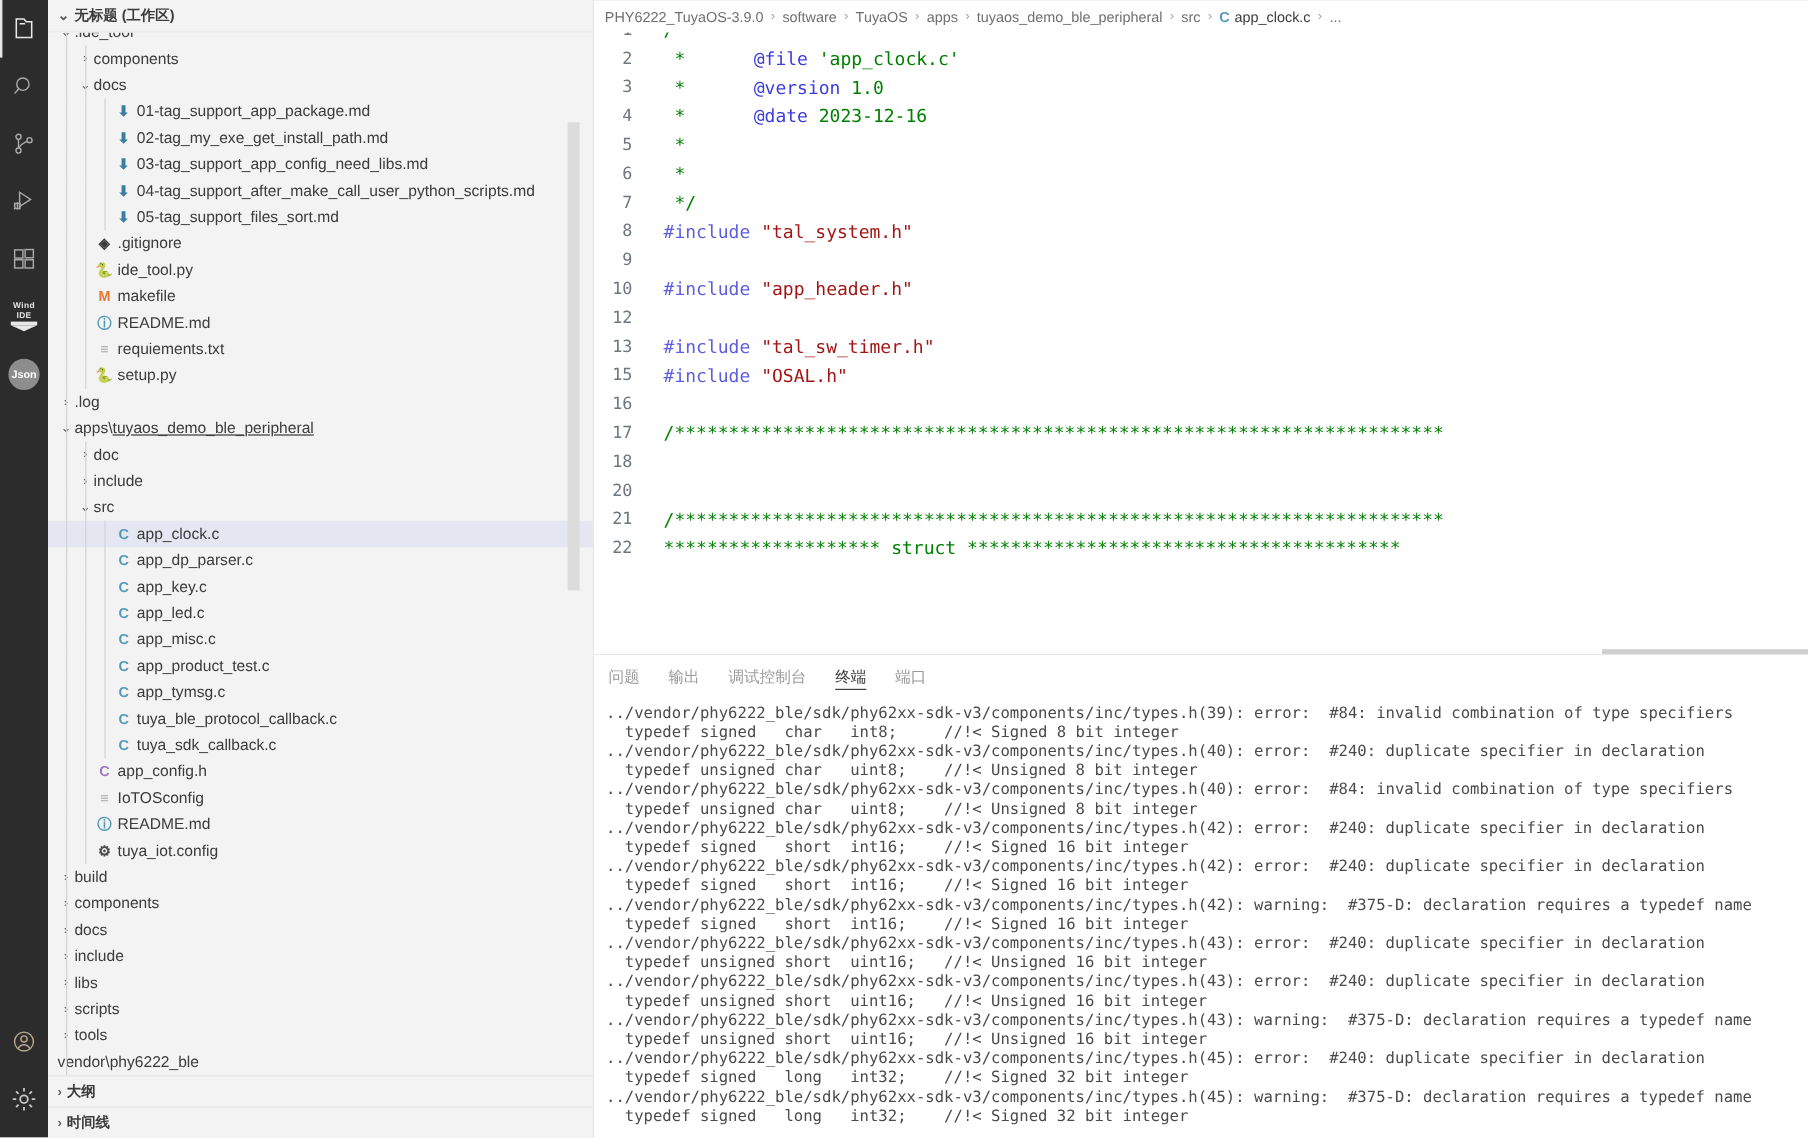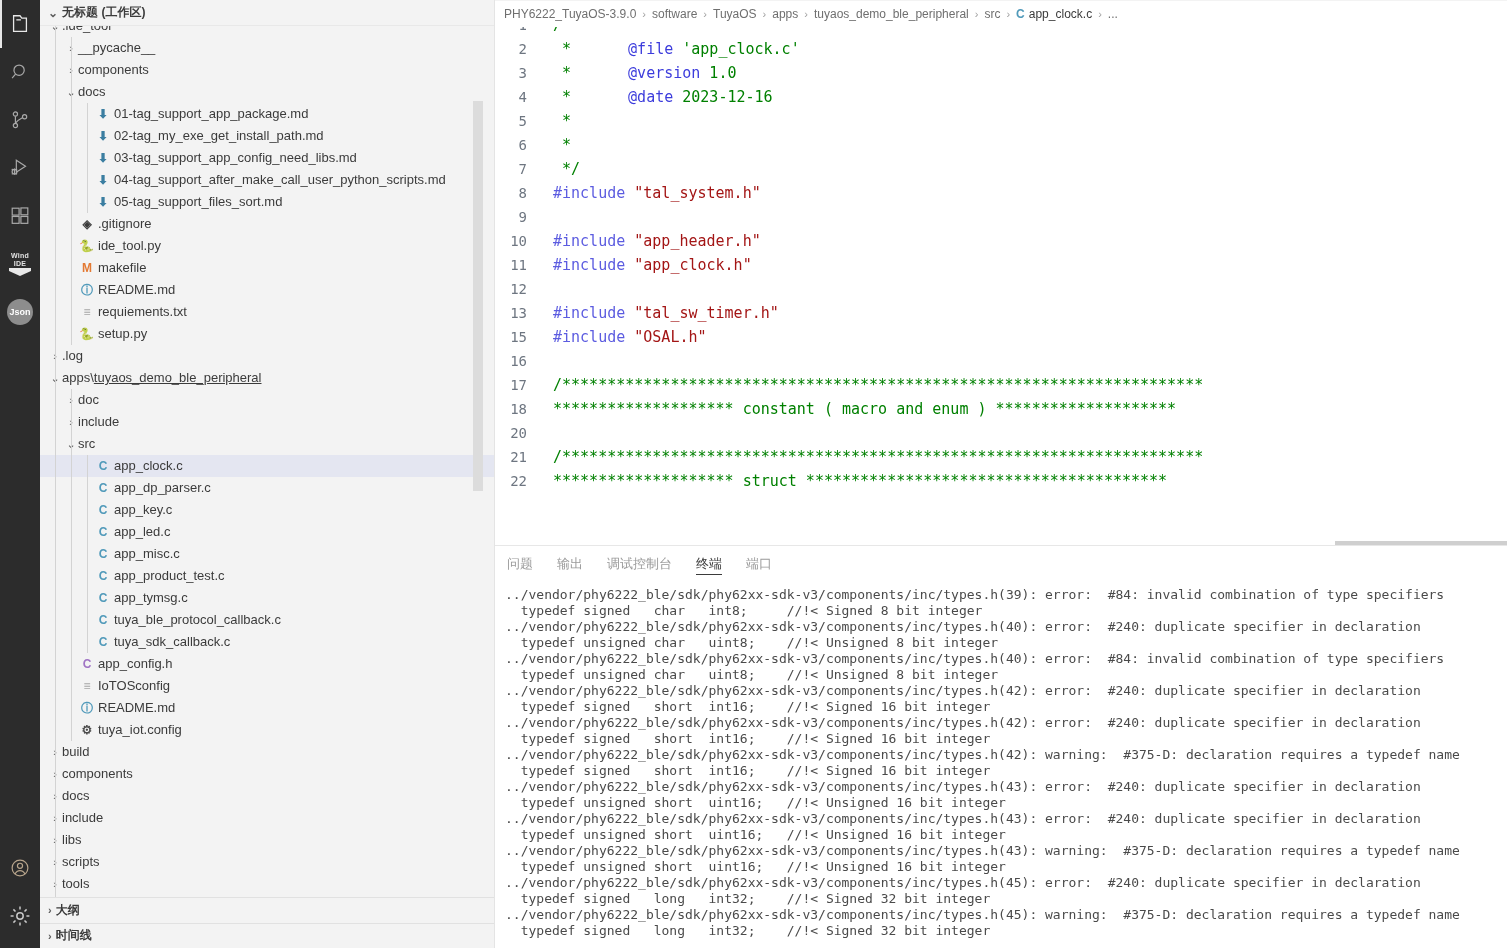--- a/index.html
+++ b/index.html
@@ -260,26 +260,20 @@
     <div class="ws-header">
       <span class="chev">⌄</span>
       <span>无标题 (工作区)</span>
     </div>
     <div class="tree-scroll">
       <div class="tree-inner" id="tree-inner" style="margin-top: -11px;">
           <div class="row" style="padding-left: 8px;">
             <span class="guide" style="left: 15px;"></span>
             <span class="twisty">⌄</span>
             <span class="label">.ide_tool</span>
-          </div>
-          <div class="row" style="padding-left: 24px;">
-            <span class="guide" style="left: 15px;"></span>
-            <span class="guide" style="left: 31px;"></span>
-            <span class="twisty">›</span>
-            <span class="label">__pycache__</span>
           </div>
           <div class="row" style="padding-left: 24px;">
             <span class="guide" style="left: 15px;"></span>
             <span class="guide" style="left: 31px;"></span>
             <span class="twisty">›</span>
             <span class="label">components</span>
           </div>
           <div class="row" style="padding-left: 24px;">
             <span class="guide" style="left: 15px;"></span>
             <span class="guide" style="left: 31px;"></span>
@@ -573,27 +567,26 @@
           <div class="code-line"><span class="ln">1</span><span class="code-text"><span class="tok-comment">/</span></span></div>
           <div class="code-line"><span class="ln">2</span><span class="code-text"><span class="tok-comment"> * </span><span class="tok-doctag">@file</span><span class="tok-comment"> 'app_clock.c'</span></span></div>
           <div class="code-line"><span class="ln">3</span><span class="code-text"><span class="tok-comment"> * </span><span class="tok-doctag">@version</span><span class="tok-comment"> 1.0</span></span></div>
           <div class="code-line"><span class="ln">4</span><span class="code-text"><span class="tok-comment"> * </span><span class="tok-doctag">@date</span><span class="tok-comment"> 2023-12-16</span></span></div>
           <div class="code-line"><span class="ln">5</span><span class="code-text"><span class="tok-comment"> *</span></span></div>
           <div class="code-line"><span class="ln">6</span><span class="code-text"><span class="tok-comment"> *</span></span></div>
           <div class="code-line"><span class="ln">7</span><span class="code-text"><span class="tok-comment"> */</span></span></div>
           <div class="code-line"><span class="ln">8</span><span class="code-text"><span class="tok-pp">#include</span><span> </span><span class="tok-str">"tal_system.h"</span></span></div>
           <div class="code-line"><span class="ln">9</span><span class="code-text"></span></div>
           <div class="code-line"><span class="ln">10</span><span class="code-text"><span class="tok-pp">#include</span><span> </span><span class="tok-str">"app_header.h"</span></span></div>
-          <div class="code-line"><span class="ln">11</span><span class="code-text"><span class="tok-pp">#include</span><span> </span><span class="tok-str">"app_clock.h"</span></span></div>
           <div class="code-line"><span class="ln">12</span><span class="code-text"></span></div>
           <div class="code-line"><span class="ln">13</span><span class="code-text"><span class="tok-pp">#include</span><span> </span><span class="tok-str">"tal_sw_timer.h"</span></span></div>
           <div class="code-line"><span class="ln">15</span><span class="code-text"><span class="tok-pp">#include</span><span> </span><span class="tok-str">"OSAL.h"</span></span></div>
           <div class="code-line"><span class="ln">16</span><span class="code-text"></span></div>
           <div class="code-line"><span class="ln">17</span><span class="code-text"><span class="tok-comment">/***********************************************************************</span></span></div>
-          <div class="code-line"><span class="ln">18</span><span class="code-text"><span class="tok-comment">******************** constant ( macro and enum ) ********************</span></span></div>
+          <div class="code-line"><span class="ln">18</span></div>
           <div class="code-line"><span class="ln">20</span><span class="code-text"></span></div>
           <div class="code-line"><span class="ln">21</span><span class="code-text"><span class="tok-comment">/***********************************************************************</span></span></div>
           <div class="code-line"><span class="ln">22</span><span class="code-text"><span class="tok-comment">******************** struct ****************************************</span></span></div>
         </div>
       <div class="editor-hscroll">
           <i></i>
         </div>
     </div>
     <div class="panel">
       <div class="panel-tabs" id="panel-tabs">

